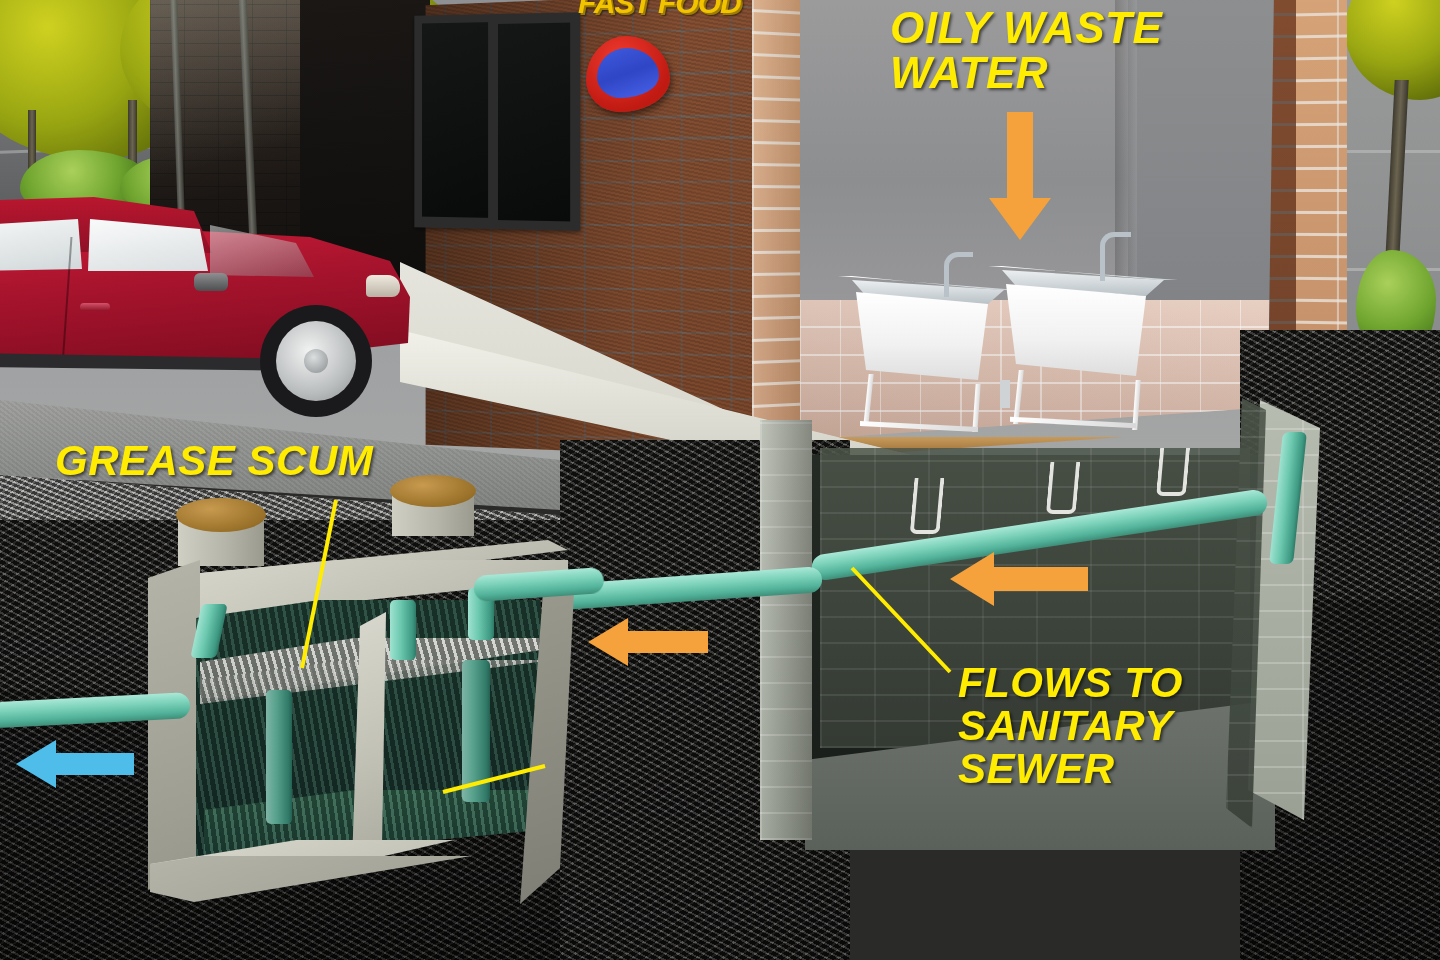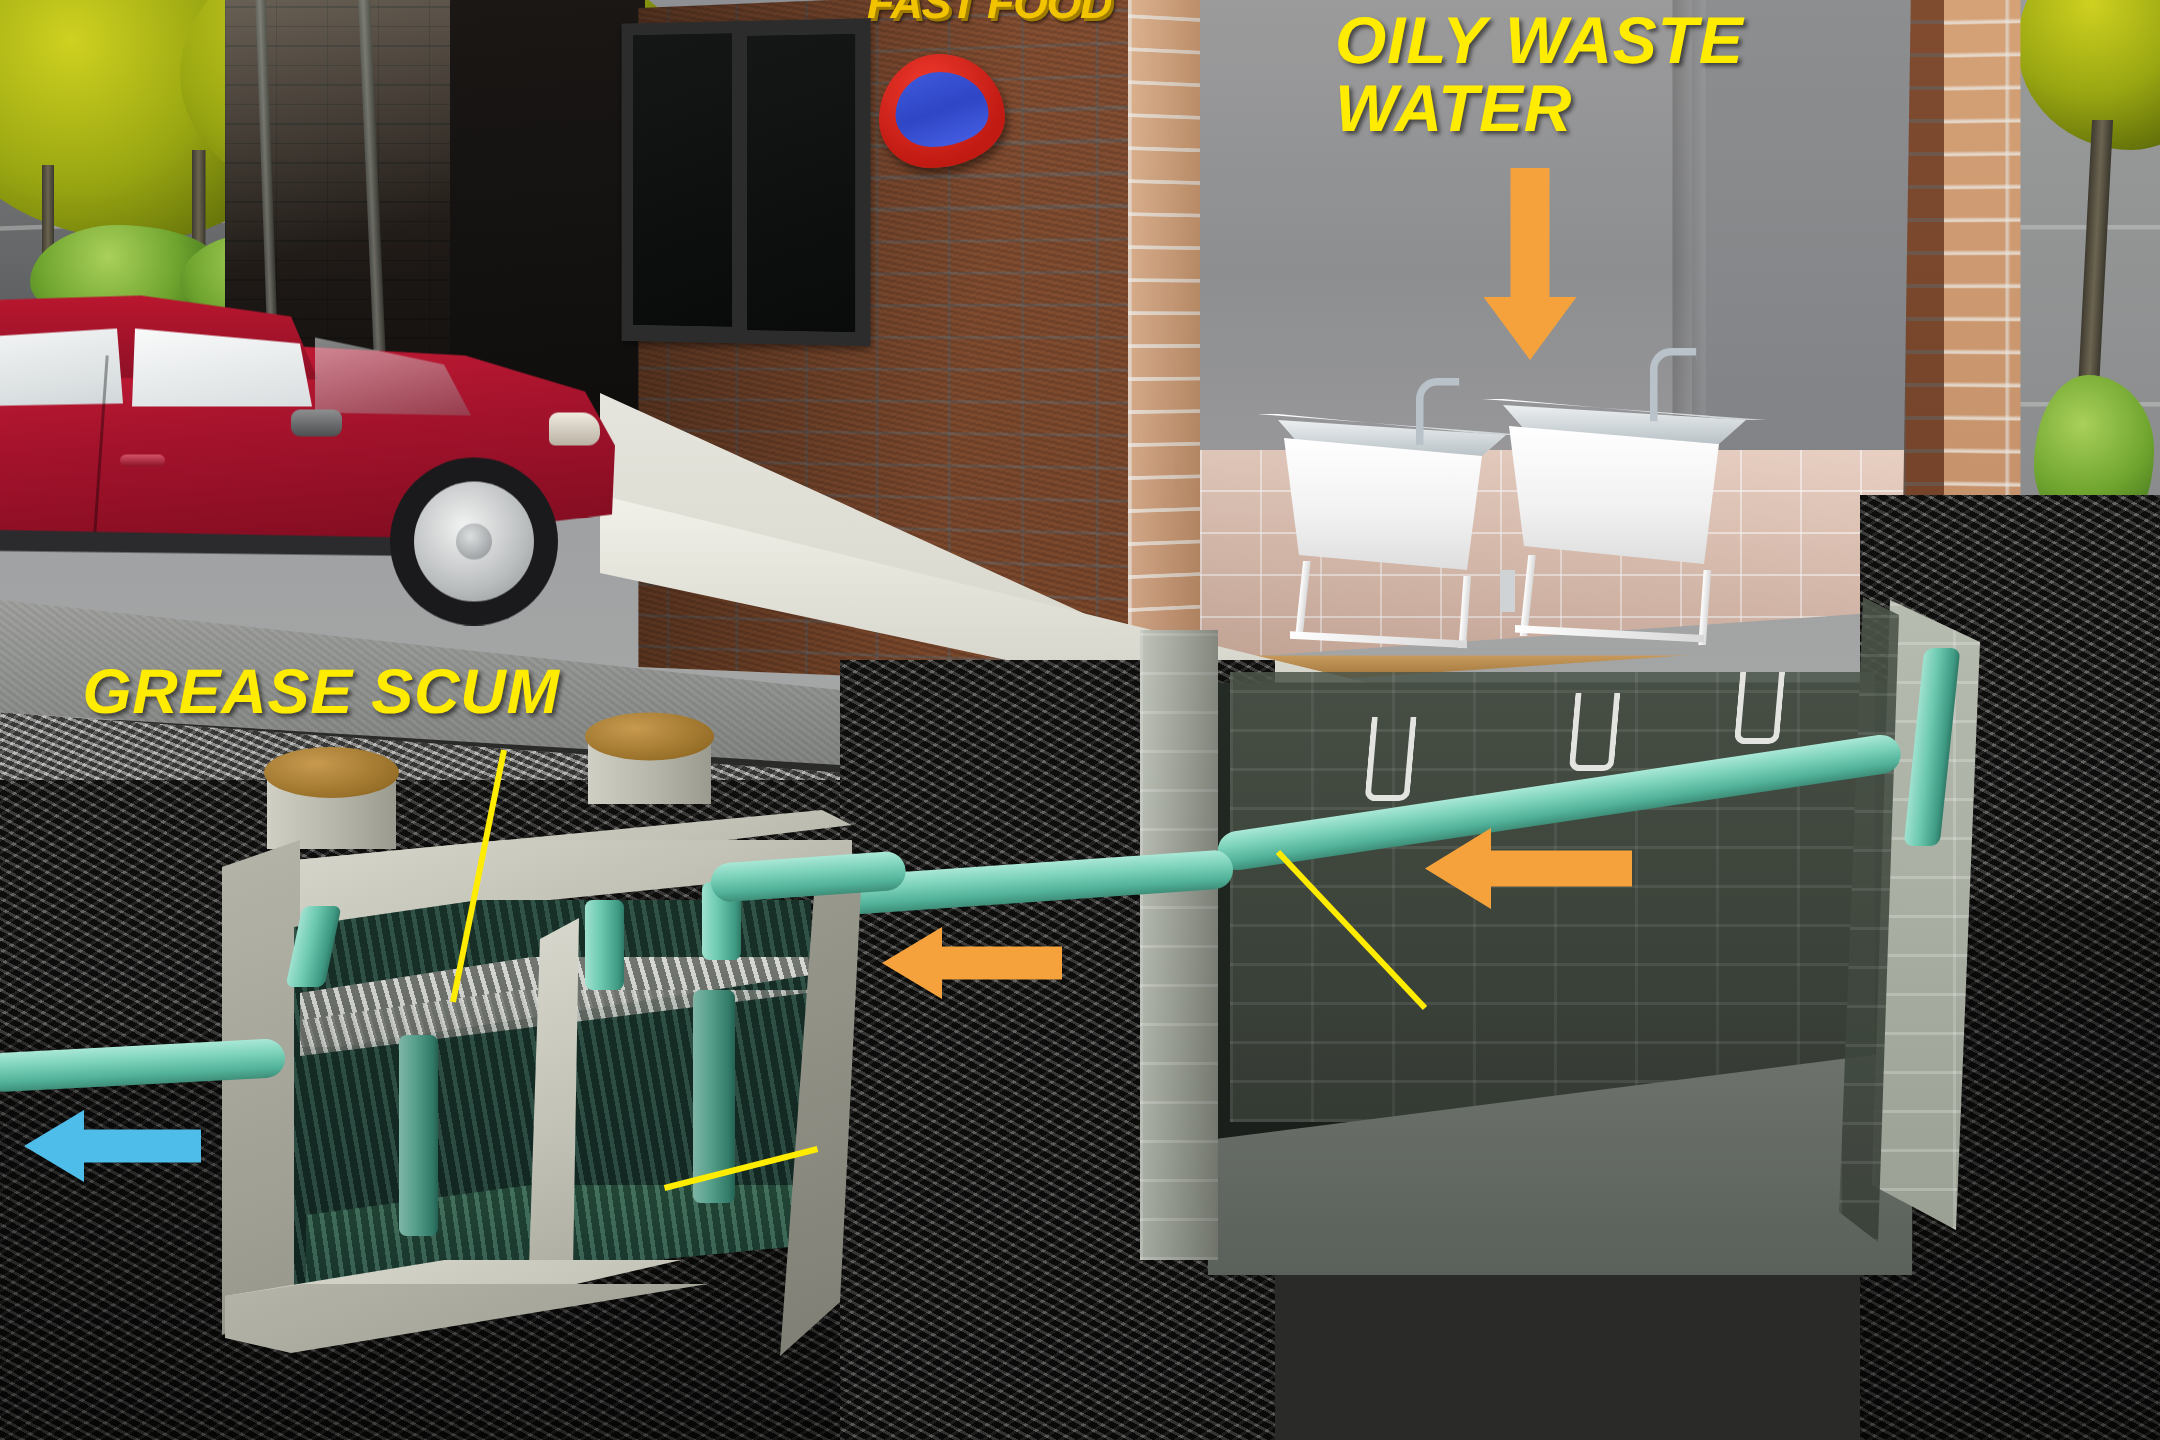--- a/index.html
+++ b/index.html
@@ -416,15 +416,18 @@
     <line class="leader" x1="336" y1="500" x2="302" y2="668"></line>
     <line class="leader" x1="852" y1="568" x2="950" y2="672"></line>
     <line class="leader" x1="545" y1="766" x2="443" y2="792"></line>
   </svg>
 
   <div class="lbl" style="left:55px;top:440px;font-size:42px;">GREASE SCUM</div>
 
   <div class="lbl" style="left:890px;top:6px;width:300px;font-size:44px;">OILY WASTE
 WATER</div>
 
+  <div class="lbl" style="left:958px;top:662px;font-size:42px;">FLOWS TO
+SANITARY
+SEWER</div>
 
 
 </div>
 
 </body></html>

